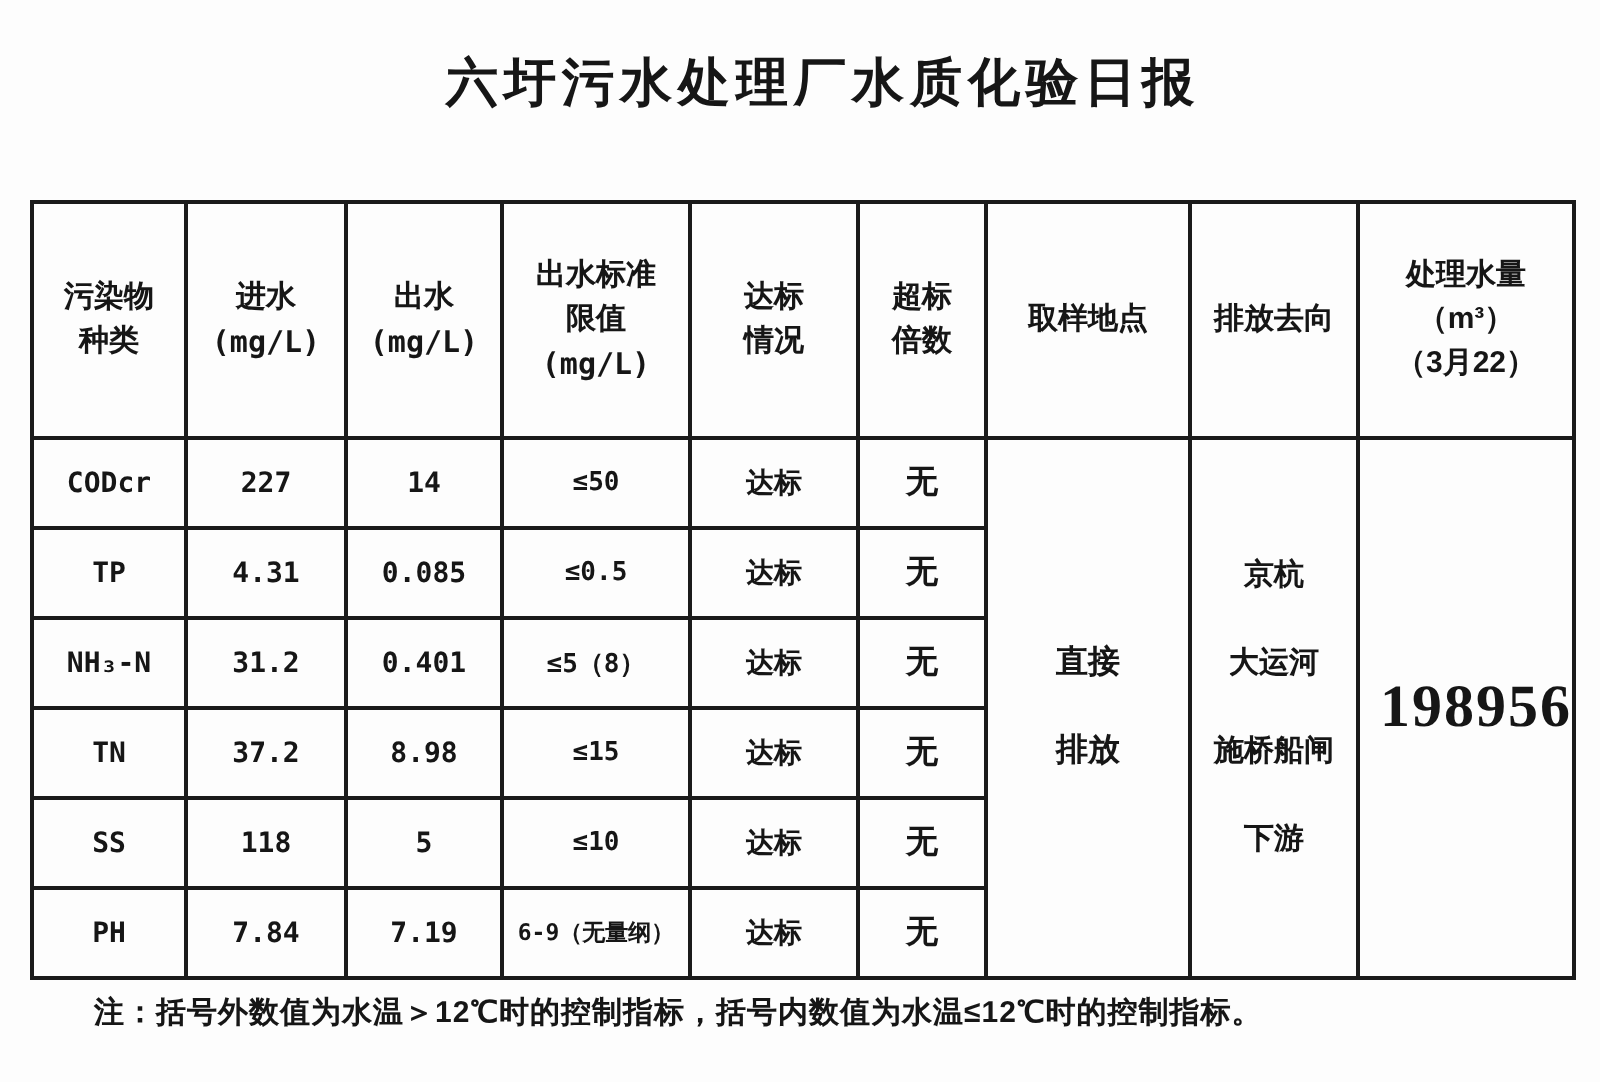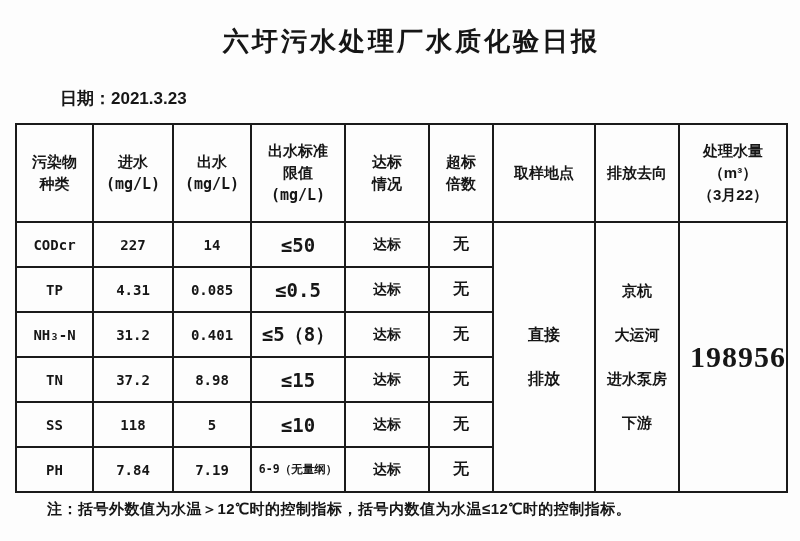--- a/index.html
+++ b/index.html
@@ -33,31 +33,31 @@
     width: 771px;
   }
   table.report td {
     border: 2px solid #1b1b1b;
     text-align: center;
     vertical-align: middle;
     font-weight: bold;
     padding: 0;
     overflow: hidden;
   }
-  tr.hdr-row { height: 98px; }
+  tr.hdr-row { height: 118px; }
   tr.data-row { height: 45px; }
   .hdr { font-size: 15px; line-height: 22px; }
   .hdr .hline { display: block; }
   .latin, .val {
     font-family: "DejaVu Sans Mono", "Liberation Mono", monospace;
   }
   .val { font-size: 14px; }
   .cjk-val { font-size: 14px; }
   .none-val { font-size: 16px; }
-  .limit { font-size: 19px; white-space: nowrap; }
+  .limit { font-size: 13px; white-space: nowrap; }
   .limit.tight { font-size: 11.5px; }
   td.method-cell { vertical-align: top; padding-top: 96px; }
   td.method-cell .mline { display: block; line-height: 44px; font-size: 16px; }
   td.dest-cell { vertical-align: top; padding-top: 12px; margin-left: 29px; }
   td.dest-cell .mline { display: block; line-height: 44px; font-size: 15px; }
   td.vol-cell { vertical-align: top; padding-top: 128px; }
   td.vol-cell .big-num {
     font-family: "Liberation Serif", "DejaVu Serif", serif;
     font-size: 30px;
     font-weight: bold;
@@ -80,21 +80,20 @@
   col.c6 { width: 102px; }
   col.c7 { width: 84px; }
   col.c8 { width: 108px; }
 </style>
 </head>
 <body>
 
 <div class="page-title">六圩污水处理厂水质化验日报</div>
 
 <div class="meta-row">
-  <span>日期：2021.3.23</span>
 </div>
 
 <table class="report">
   <colgroup>
     <col class="c0">
       <col class="c1">
       <col class="c2">
       <col class="c3">
       <col class="c4">
     <col class="c5">
@@ -150,21 +149,21 @@
     <td class="val limit">≤50</td>
     <td class="cjk-val">达标</td>
     <td class="none-val">无</td>
     <td class="method-cell" rowspan="6">
       <span class="mline">直接</span>
       <span class="mline">排放</span>
     </td>
     <td class="dest-cell" rowspan="6">
       <span class="mline">京杭</span>
       <span class="mline">大运河</span>
-      <span class="mline">进水泵房</span>
+      <span class="mline">施桥船闸</span>
       <span class="mline">下游</span>
     </td>
     <td class="vol-cell" rowspan="6">
       <span class="big-num">198956</span>
     </td>
   </tr>
 
   <tr class="data-row">
     <td class="val">TP</td>
     <td class="val">4.31</td>

